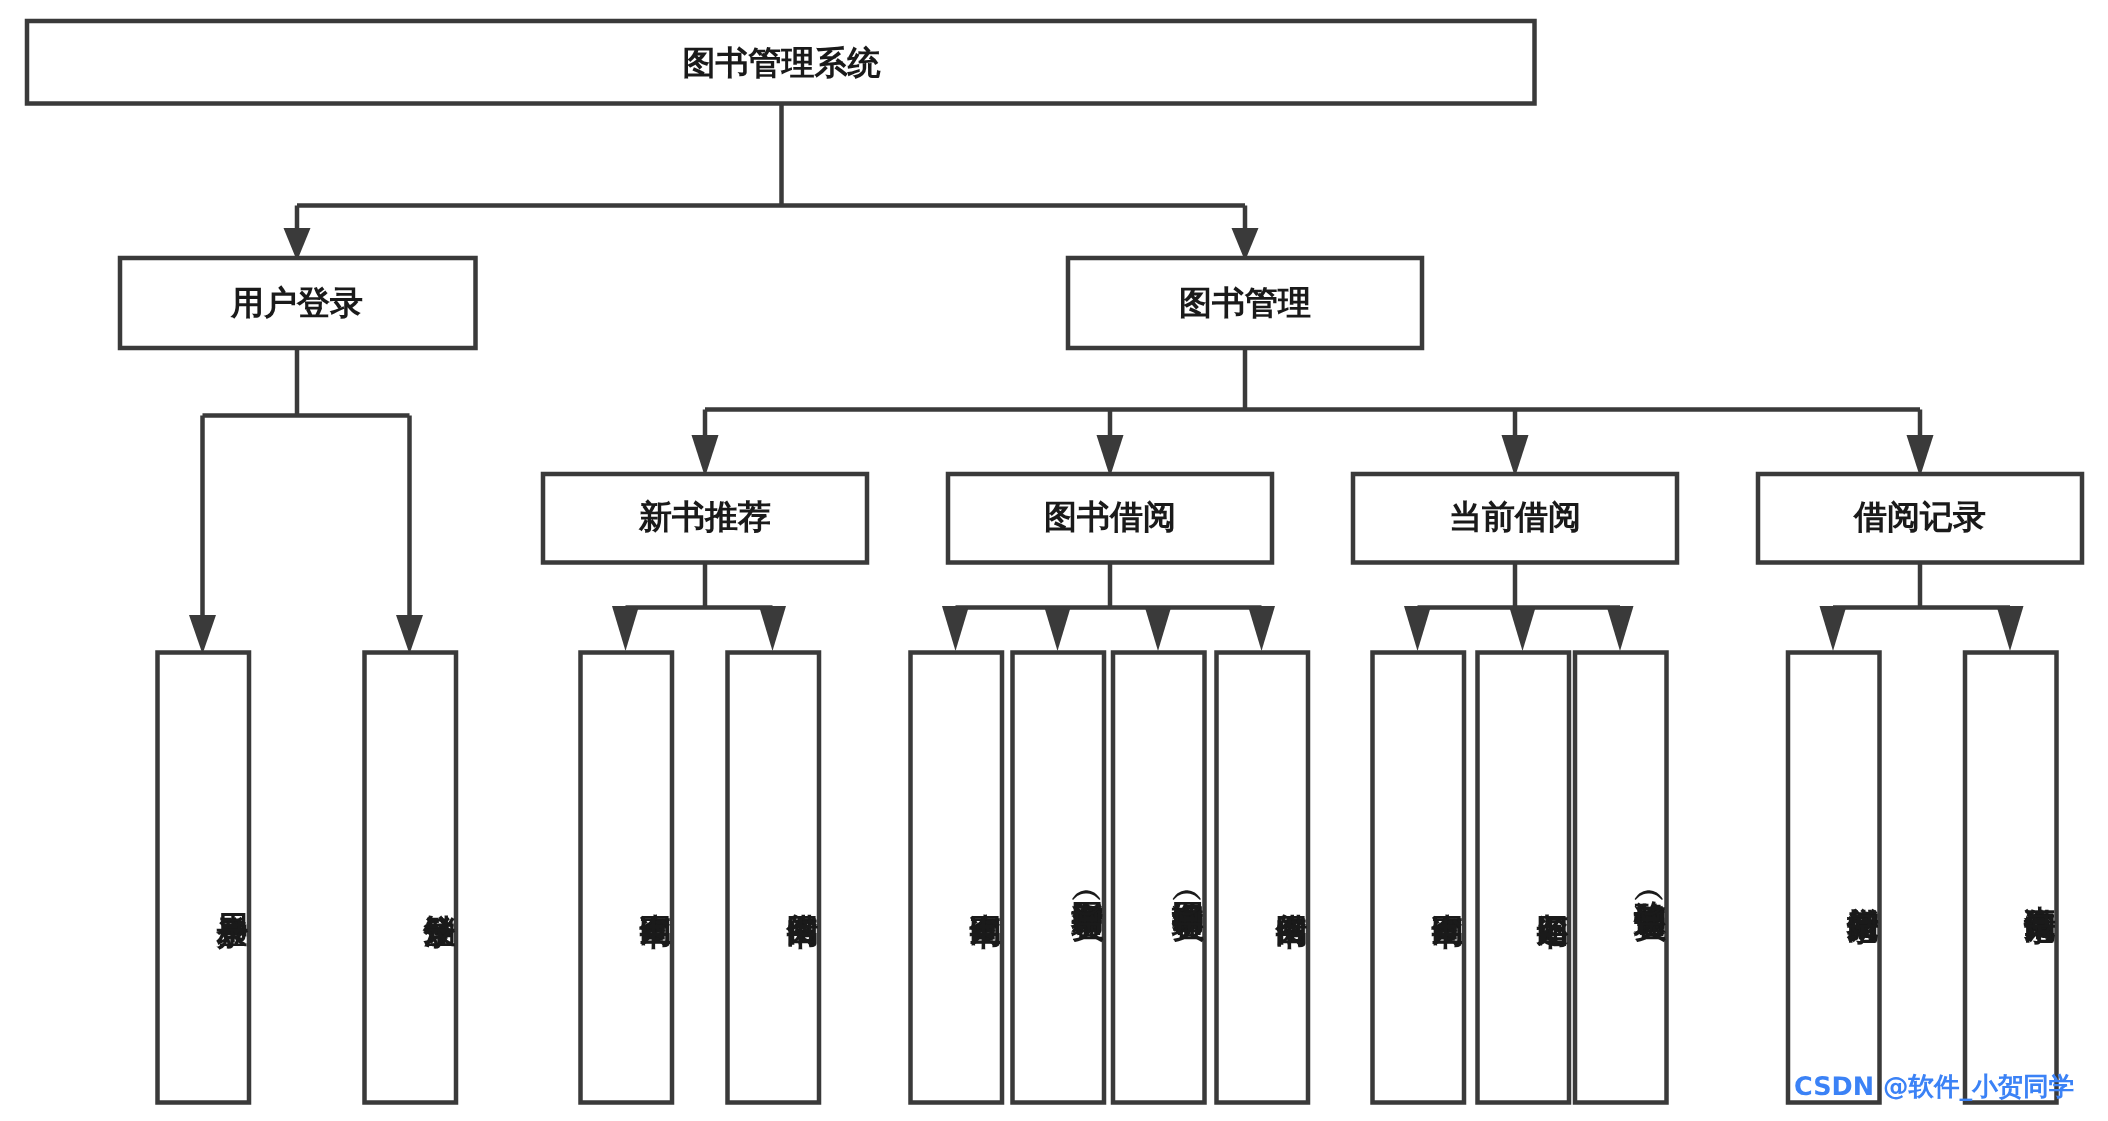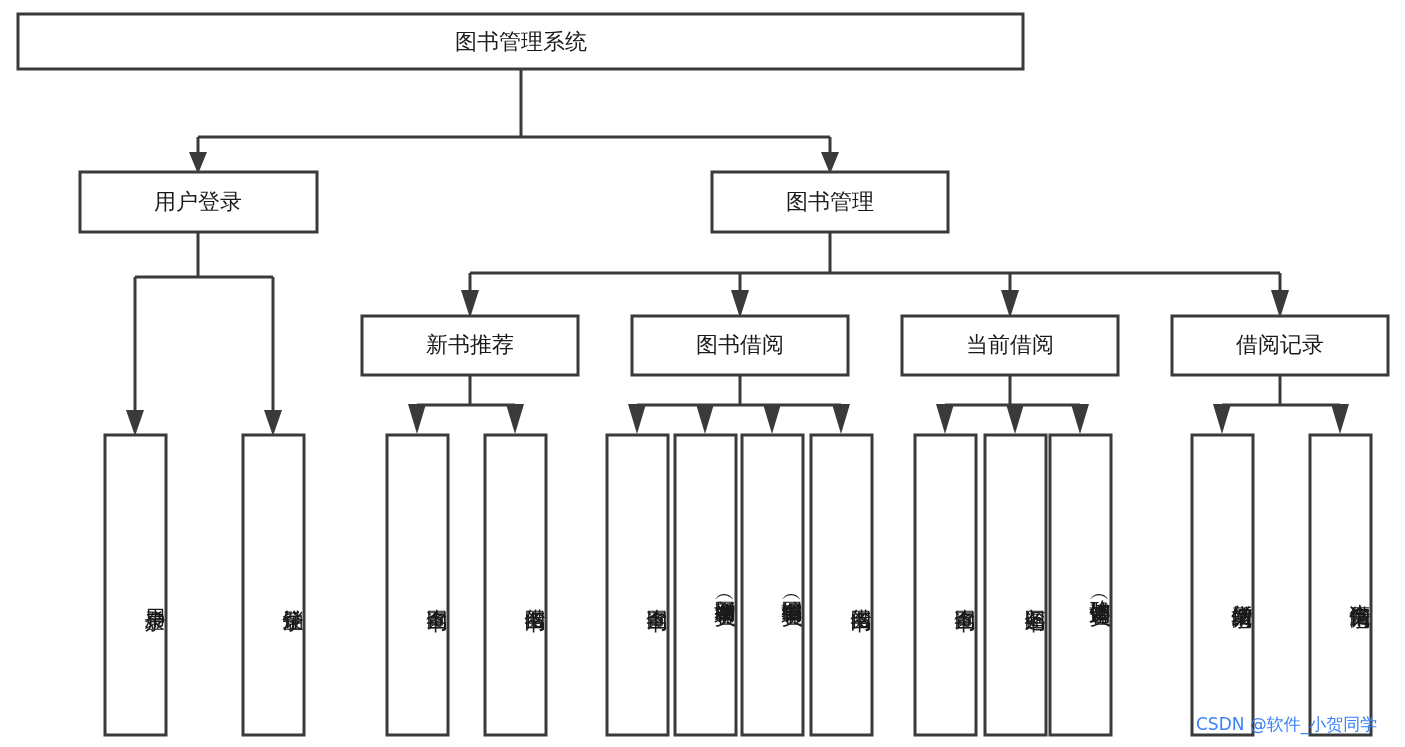--- a/index.html
+++ b/index.html
@@ -11,20 +11,21 @@
     width: 1405px;
     height: 747px;
     font-family: "DejaVu Sans", "Liberation Sans", sans-serif;
     overflow: hidden;
   }
   #diagram-root {
     position: relative;
     width: 1150px;
     height: 747px;
     background: #ffffff;
+    font-weight: bold;
   }
   svg#tree-svg {
     position: absolute;
     top: 0;
     left: 0;
     width: 1405px;
     height: 747px;
   }
   .node-box {
     fill: #ffffff;

